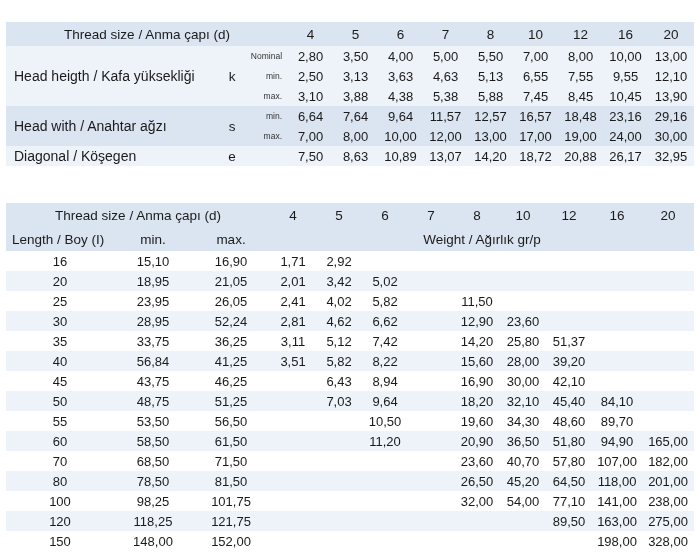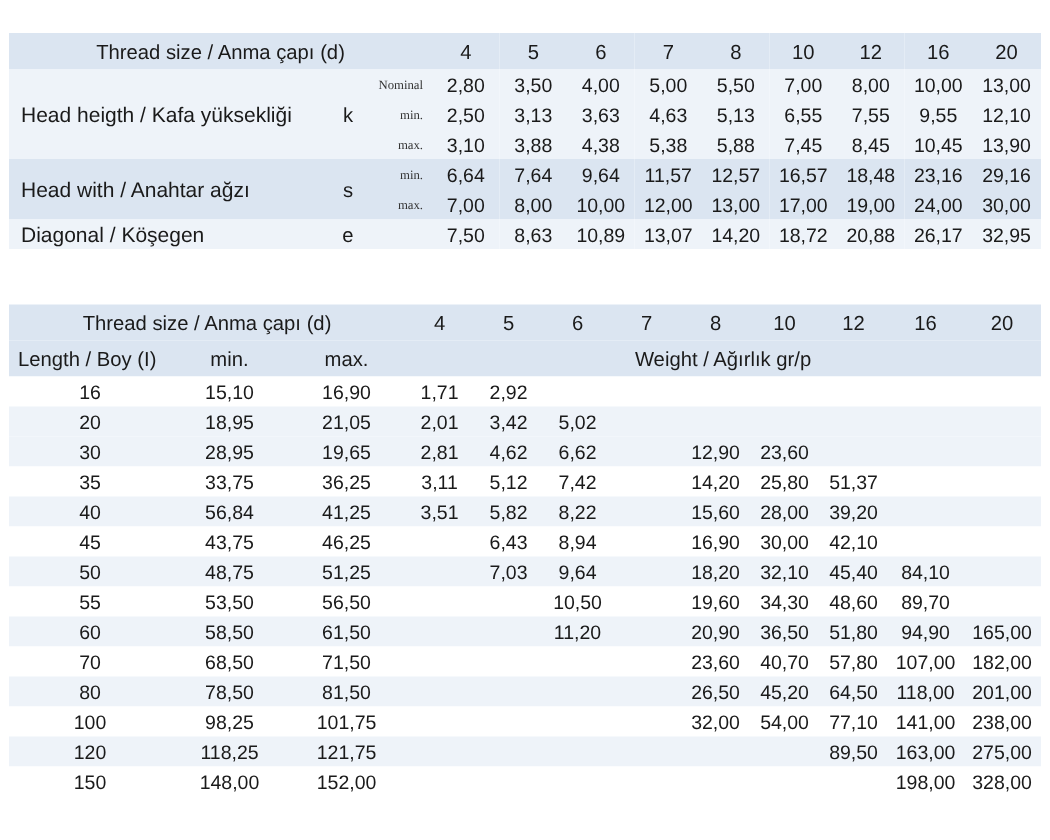--- a/index.html
+++ b/index.html
@@ -65,21 +65,20 @@
   }
   .t1 .sym {
     text-align: center;
     font-size: 13.5px;
   }
   .t1 .sub {
     text-align: right;
     padding-right: 6px;
     font-size: 8.5px;
     color: #333;
-    font-family: Liberation Serif, serif;
   }
   .t1 .val {
     text-align: center;
     font-size: 13px;
     height: 20px;
     margin-top: 16px;
   }
 
   
   .t2 {
@@ -295,24 +294,38 @@
         <td class="c">2,01</td>
         <td class="c">3,42</td>
         <td class="c">5,02</td>
         <td class="c"></td>
         <td class="c"></td>
         <td class="c"></td>
         <td class="c"></td>
         <td class="c"></td>
         <td class="c"></td>
       </tr>
+      <tr class="plain">
+        <td class="len">25</td>
+        <td class="c">23,95</td>
+        <td class="c">26,05</td>
+        <td class="c">2,41</td>
+        <td class="c">4,02</td>
+        <td class="c">5,82</td>
+        <td class="c"></td>
+        <td class="c">11,50</td>
+        <td class="c"></td>
+        <td class="c"></td>
+        <td class="c"></td>
+        <td class="c"></td>
+      </tr>
       <tr class="zebra">
         <td class="len">30</td>
         <td class="c">28,95</td>
-        <td class="c">19,65</td>
+        <td class="c">52,24</td>
         <td class="c">2,81</td>
         <td class="c">4,62</td>
         <td class="c">6,62</td>
         <td class="c"></td>
         <td class="c">12,90</td>
         <td class="c">23,60</td>
         <td class="c"></td>
         <td class="c"></td>
         <td class="c"></td>
       </tr>

